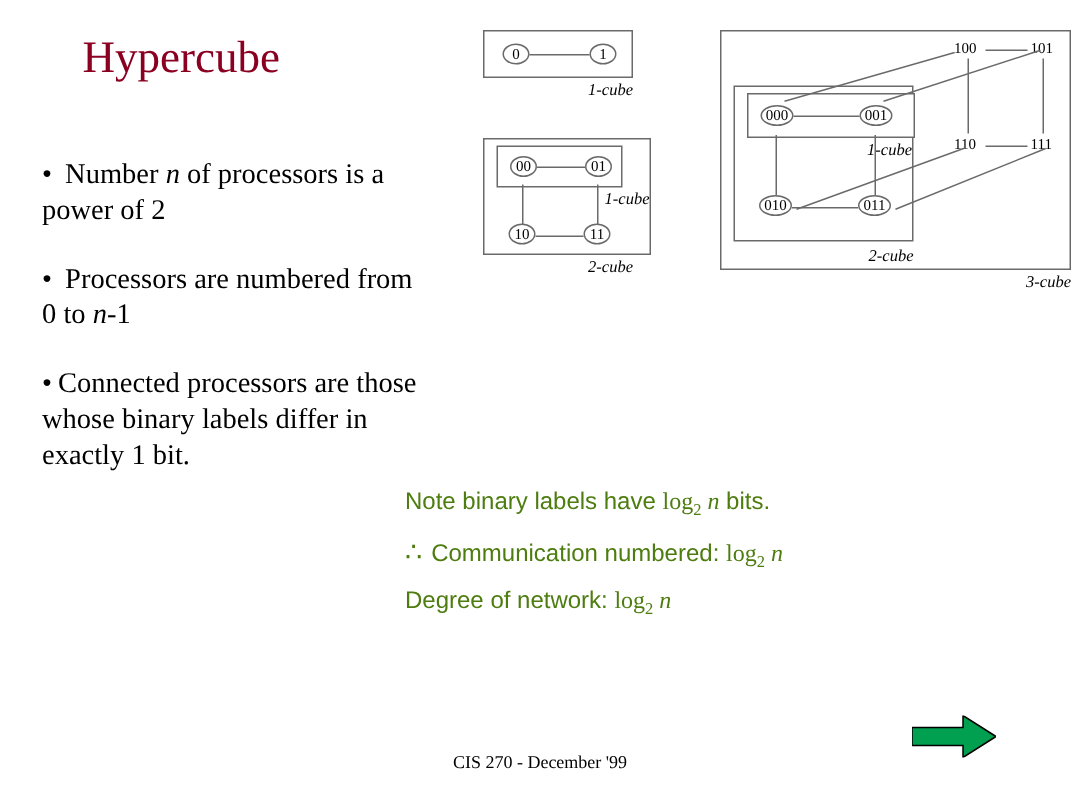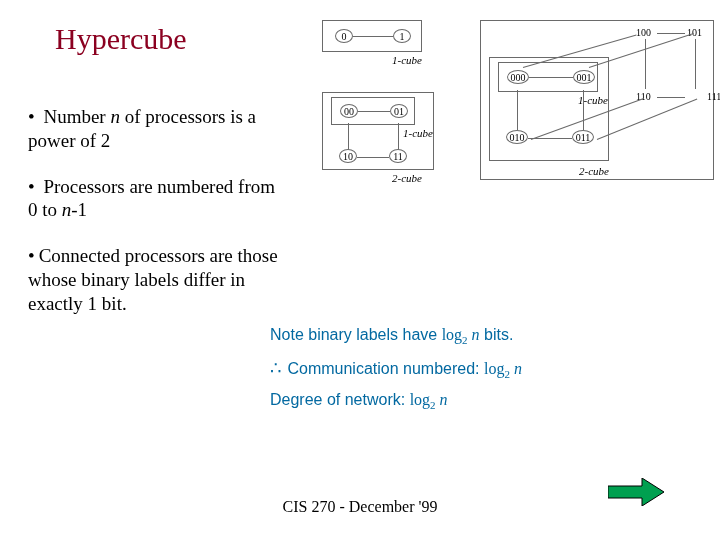--- a/index.html
+++ b/index.html
@@ -29,21 +29,21 @@
   }
   .bullets .item { margin-bottom: 22px; }
   .bullets .item::before { content: "•"; margin-right: 4px; }
   .bullets em { font-style: italic; }
   .footer {
     position: absolute;
     bottom: 24px;
     left: 0;
     width: 100%;
     text-align: center;
-    font-size: 16px;
+    font-size: 12px;
     color: #000;
   }
   .arrow {
     position: absolute;
     right: 56px;
     bottom: 30px;
   }
   .dia-box {
     position: absolute;
     border: 1px solid #6a6a6a;
@@ -74,21 +74,21 @@
     position: absolute;
     background: #6a6a6a;
   }
   .notes {
     position: absolute;
     left: 270px;
     top: 320px;
     font-family: Arial, sans-serif;
     font-size: 16px;
     line-height: 1.9;
-    color: #0369a1;
+    color: #4d7c0f;
   }
   .notes .logexpr { font-family: "Times New Roman", serif; }
   .notes sub { font-size: 11px; }
   .notes .therefore { font-size: 18px; margin-right: 6px; }
 </style>
 </head>
 <body>
 
 <div class="title">Hypercube</div>
 
@@ -125,49 +125,50 @@
     <div class="node" style="left:16px; top:56px;">10</div>
     <div class="node" style="left:66px; top:56px;">11</div>
   </div>
   <div class="dia-label">2-cube</div>
 </div>
 
 <div style="position:absolute; left:480px; top:20px; width:234px;">
   <div class="dia-box" style="position:relative; width:234px; height:160px;">
 
     <div class="dia-box" style="left:8px; top:36px; width:120px; height:104px;">
-      <div class="dia-box" style="left:8px; top:4px; width:100px; height:30px;">
+      <div class="dia-box" style="left:8px; top:4px; width:112px; height:30px;">
         <div class="edge" style="left:30px; top:14px; width:44px; height:1px;"></div>
         <div class="node" style="left:8px; top:7px; width:22px;">000</div>
         <div class="node" style="left:74px; top:7px; width:22px;">001</div>
       </div>
       <div class="dia-label" style="margin-top:36px;">1-cube</div>
       <div class="edge" style="left:27px; top:32px; width:1px; height:40px;"></div>
       <div class="edge" style="left:93px; top:32px; width:1px; height:40px;"></div>
       <div class="edge" style="left:38px; top:80px; width:44px; height:1px;"></div>
       <div class="node" style="left:16px; top:72px; width:22px;">010</div>
       <div class="node" style="left:82px; top:72px; width:22px;">011</div>
     </div>
     <div class="dia-label" style="position:absolute; left:8px; top:142px; width:120px;">2-cube</div>
 
     <div class="nodelabel" style="left:155px; top:6px;">100</div>
     <div class="nodelabel" style="left:206px; top:6px;">101</div>
     <div class="nodelabel" style="left:155px; top:70px;">110</div>
-    <div class="nodelabel" style="left:206px; top:70px;margin-left:20px;">111</div>
+    <div class="nodelabel" style="left:206px; top:70px;">111</div>
 
     <div class="edge" style="left:176px; top:12px; width:28px; height:1px;"></div>
     <div class="edge" style="left:176px; top:76px; width:28px; height:1px;"></div>
     <div class="edge" style="left:164px; top:18px; width:1px; height:50px;"></div>
     <div class="edge" style="left:214px; top:18px; width:1px; height:50px;"></div>
 
     <div class="edge" style="left:42px; top:46px; width:118px; height:1px; transform:rotate(-16deg); transform-origin:left center;"></div>
     <div class="edge" style="left:108px; top:46px; width:110px; height:1px; transform:rotate(-18deg); transform-origin:left center;"></div>
     <div class="edge" style="left:50px; top:118px; width:120px; height:1px; transform:rotate(-20deg); transform-origin:left center;"></div>
     <div class="edge" style="left:116px; top:118px; width:108px; height:1px; transform:rotate(-22deg); transform-origin:left center;"></div>
   </div>
+  <div class="dia-label">3-cube</div>
 </div>
 
 <div class="notes">
   <div>
     <span>Note binary labels have </span><span class="logexpr"><span>log</span><sub>2</sub><em> n</em></span><span> bits.</span>
   </div>
   <div>
     <span class="therefore">∴</span><span>Communication numbered:  </span><span class="logexpr"><span>log</span><sub>2</sub><em> n</em></span>
   </div>
   <div>

